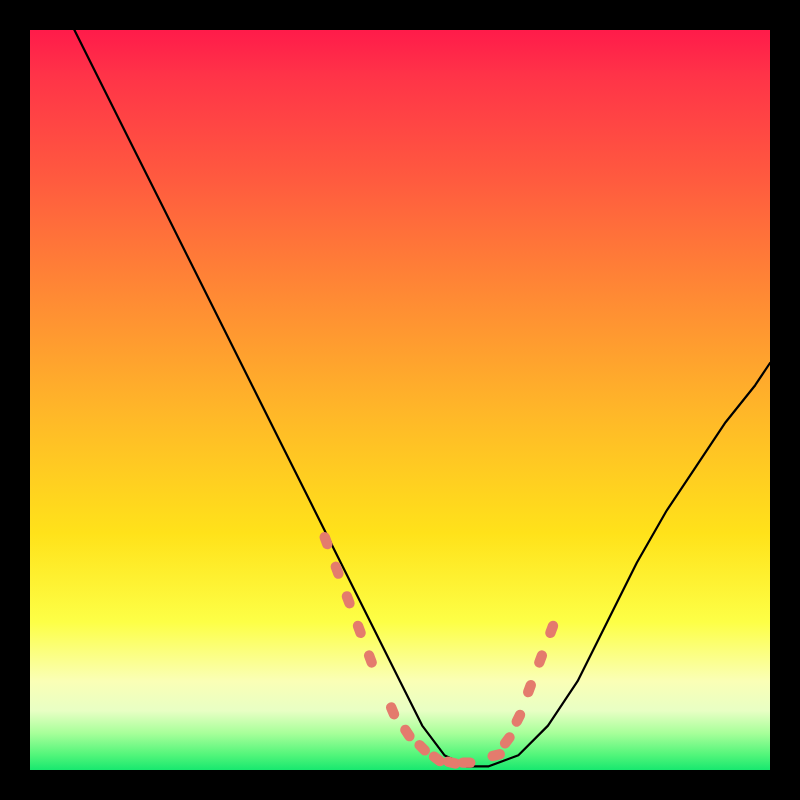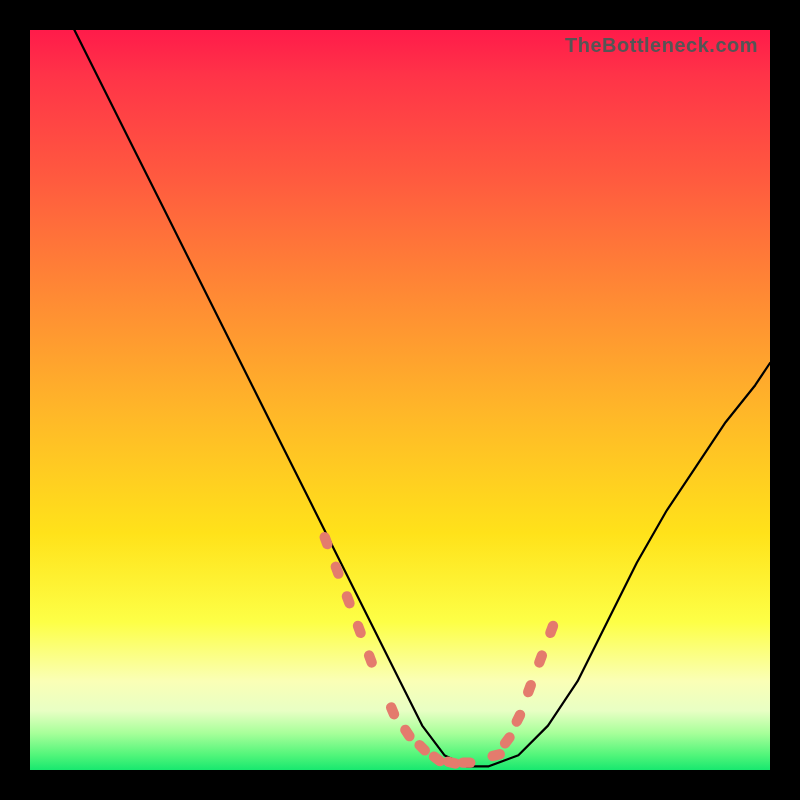--- a/index.html
+++ b/index.html
@@ -57,21 +57,20 @@
     width: 740px;
     height: 740px;
     overflow: visible;
   }
 </style>
 </head>
 <body>
 
 <div class="frame">
   <div class="plot-area">
-    <div class="watermark">TheBottleneck.com</div>
     <svg class="curve" viewBox="0 0 100 100" preserveAspectRatio="none">
       <g id="curve-group">
           <path d="M6.00 0.00 L10.00 8.00 L14.00 16.00 L18.00 24.00 L22.00 32.00 L26.00 40.00 L30.00 48.00 L34.00 56.00 L38.00 64.00 L42.00 72.00 L46.00 80.00 L50.00 88.00 L53.00 94.00 L56.00 98.00 L59.00 99.50 L62.00 99.50 L66.00 98.00 L70.00 94.00 L74.00 88.00 L78.00 80.00 L82.00 72.00 L86.00 65.00 L90.00 59.00 L94.00 53.00 L98.00 48.00 L100.00 45.00" fill="none" stroke="#000000" stroke-width="0.35" stroke-linejoin="round" stroke-linecap="round" vector-effect="non-scaling-stroke" style="stroke-width: 2.2px;"></path>
         </g>
       <g id="dots-group">
           <rect x="38.80" y="68.30" width="2.40" height="1.40" rx="0.70" ry="0.70" fill="#e47b6d" transform="rotate(69.4 40.00 69.00)"></rect>
           <rect x="40.30" y="72.30" width="2.40" height="1.40" rx="0.70" ry="0.70" fill="#e47b6d" transform="rotate(69.4 41.50 73.00)"></rect>
           <rect x="41.80" y="76.30" width="2.40" height="1.40" rx="0.70" ry="0.70" fill="#e47b6d" transform="rotate(69.4 43.00 77.00)"></rect>
           <rect x="43.30" y="80.30" width="2.40" height="1.40" rx="0.70" ry="0.70" fill="#e47b6d" transform="rotate(69.4 44.50 81.00)"></rect>
           <rect x="44.80" y="84.30" width="2.40" height="1.40" rx="0.70" ry="0.70" fill="#e47b6d" transform="rotate(69.4 46.00 85.00)"></rect>

